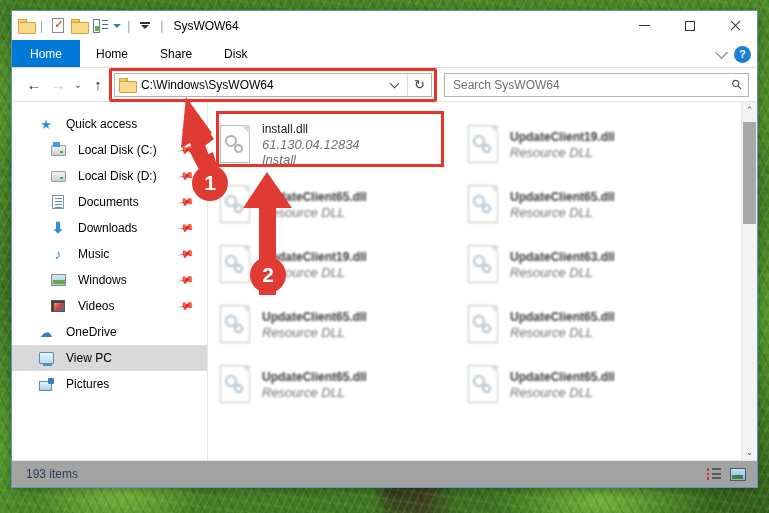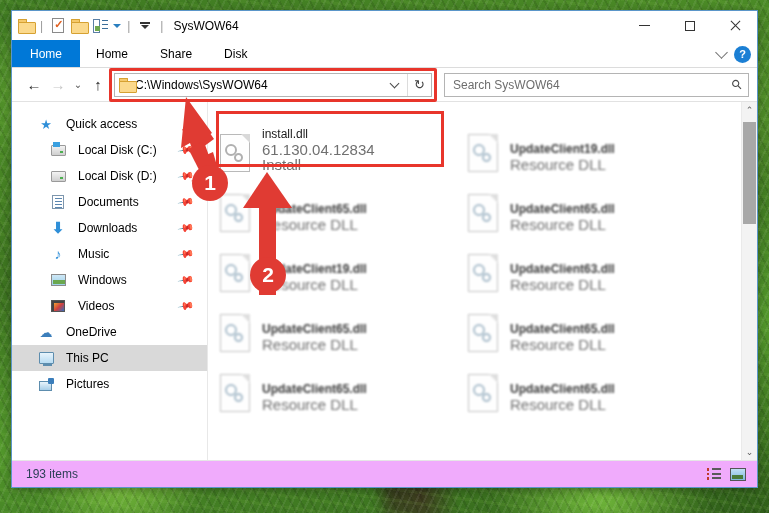--- a/index.html
+++ b/index.html
@@ -148,21 +148,21 @@
     position: relative; margin-left: 4px; flex: 0 0 318px; height: 24px;
   }
   .addr-highlight {
     position: absolute; left: -5px; top: -5px; width: 328px; height: 34px;
     border: 3px solid #e8352b; border-radius: 2px; pointer-events:none; z-index: 5;
   }
   .addrbox {
     height: 24px; border: 1px solid #b4b4b4; background:#fff;
     display:flex; align-items:center; padding-left: 4px; width: 318px;
   }
-  .addr-text { font-size: 12px; color:#000; margin-left: 0; flex:1; }
+  .addr-text { font-size: 12px; color:#000; margin-left: 6px; flex:1; }
   .addr-caret {
     width:7px;height:7px;border-right:1.3px solid #4a4a4a;border-bottom:1.3px solid #4a4a4a;
     transform:rotate(45deg); margin:-3px 9px 0 0;
   }
   .addr-refresh {
     width: 24px; height: 22px; border-left:1px solid #dcdcdc;
     display:flex;align-items:center;justify-content:center; font-size:13px; color:#444;
   }
   .searchbox {
     margin-left: 12px; flex: 1; height: 24px; border: 1px solid #b4b4b4;
@@ -219,21 +219,21 @@
     flex: 1; position: relative; background:#fff; overflow: hidden;
   }
   .filegrid {
     padding: 10px 0 0 8px;
     display: grid;
     grid-template-columns: 248px 248px;
     grid-auto-rows: 60px;
     column-gap: 0;
   }
   .fileitem {
-    display: flex; align-items: flex-end; padding: 4px 0 0 4px;
+    display: flex; align-items: center; padding: 4px 0 0 4px;
     position: relative;
   }
   .fileitem.blurred .fname,
   .fileitem.blurred .ftype { filter: blur(1.15px); }
   .fileitem.blurred .fileicon { filter: blur(1.1px); opacity:.85; }
   .fileicon {
     width: 32px; height: 38px; flex: 0 0 32px; position: relative; margin-right: 10px;
   }
   .page {
     position:absolute; left:0; top:0; width:30px; height:38px;
@@ -243,21 +243,21 @@
     content:""; position:absolute; right:-1px; top:-1px;
     border-left: 9px solid transparent; border-top: 9px solid #d9d9d9;
   }
   .gear { position:absolute; border-radius:50%; border:2.4px solid #b0b0b0; background:#fff; }
   .gear.g1 { width:12px;height:12px; left:5px; top:10px; }
   .gear.g2 { width:9px;height:9px; left:14px; top:19px; }
   .gear.blue { border-color:#9db4c4; }
   .finfo { min-width:0; padding-top: 1px; }
   .fname { font-size: 12px; color:#1a1a1a; line-height: 15px; white-space:nowrap; }
   .fname.b { font-weight: 600; color:#3a3a3a; }
-  .ftype { font-size: 15px; color:#707070; line-height: 15px; white-space:nowrap; }
+  .ftype { font-size: 13px; color:#707070; line-height: 15px; white-space:nowrap;font-style:italic; }
 
   .sel-highlight {
     position: absolute; left: 8px; top: 9px; width: 228px; height: 56px;
     border: 3px solid #e8352b; pointer-events:none; z-index: 6;
   }
 
   
   .vscroll {
     position:absolute; right:0; top:0; bottom:0; width: 16px;
     background:#f3f3f3; border-left:1px solid #eaeaea;
@@ -270,21 +270,21 @@
   .vs-thumb {
     position:absolute; left:1px; right:1px; top: 20px; height: 102px;
     background:#a8a8a8;
   }
 
   
   .statusbar {
     height: 27px; flex: 0 0 27px;
     border-top: 1px solid #e6e6e6;
     display:flex; align-items:center; padding: 0 10px 0 14px;
-    background:#f0abfc;
+    background:#a3a3a3;
   }
   .status-text { font-size: 12px; color:#2a3f55; flex:1; }
   .viewbtns { display:flex; align-items:center; gap:6px; }
   .vb { width:18px;height:16px; display:flex;align-items:center;justify-content:center; }
   .details-ico { width:15px;height:12px;position:relative; }
   .details-ico .dot { position:absolute; left:0; width:2.5px;height:2.5px;background:#c0392b; }
   .details-ico .dot.d1{top:0;} .details-ico .dot.d2{top:4.5px;} .details-ico .dot.d3{top:9px;}
   .details-ico .ln { position:absolute; left:5px; height:2px; background:#5a5a5a; }
   .details-ico .ln.l1{top:0;width:9px;} .details-ico .ln.l2{top:4.5px;width:9px;} .details-ico .ln.l3{top:9px;width:9px;}
   .icons-ico { width:16px;height:13px;border:1.5px solid #555;background:linear-gradient(#bfe0f5,#7fb8dd);position:relative; }
@@ -450,21 +450,21 @@
         <span class="nav-ico">
             <span class="i-cloud">☁</span>
           </span>
         <span class="nav-label">OneDrive</span>
       </div>
 
       <div class="nav-item sel">
         <span class="nav-ico">
             <span class="i-pc"></span>
           </span>
-        <span class="nav-label">This PC</span>
+        <span class="nav-label">View PC</span>
       </div>
 
       <div class="nav-item">
         <span class="nav-ico">
             <span class="i-net"></span>
           </span>
         <span class="nav-label">Pictures</span>
       </div>
     </div>
 

